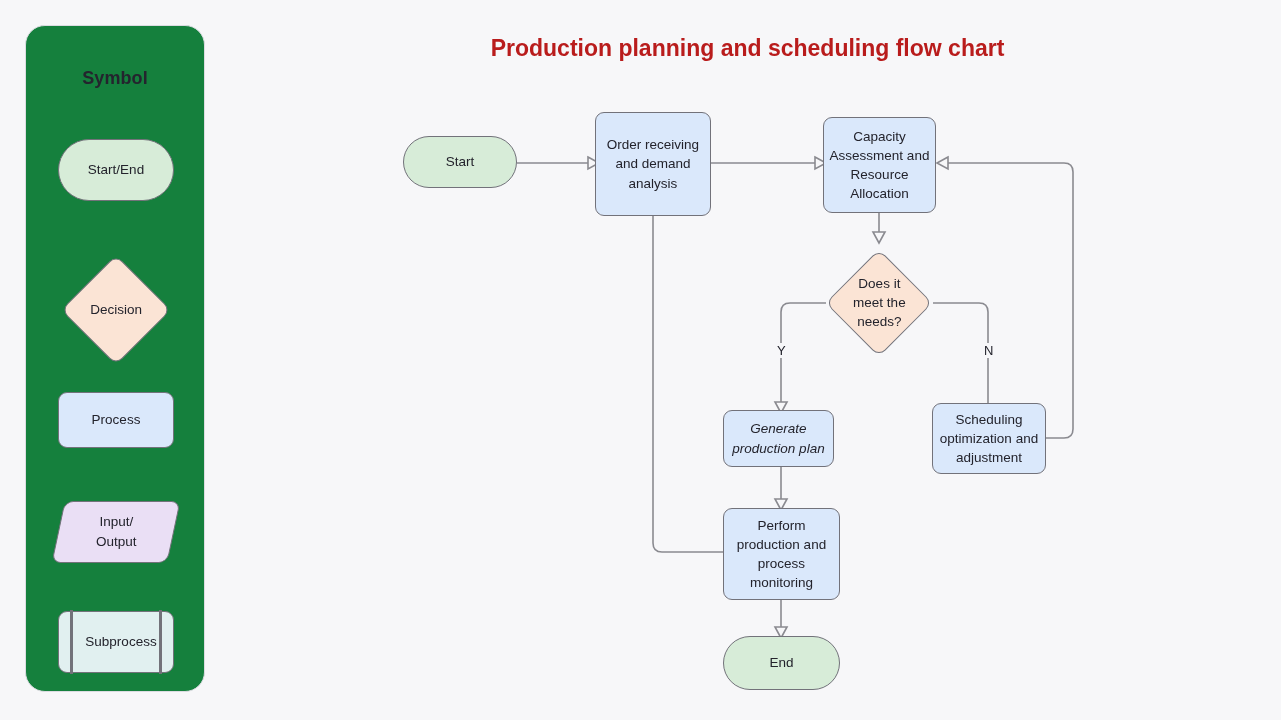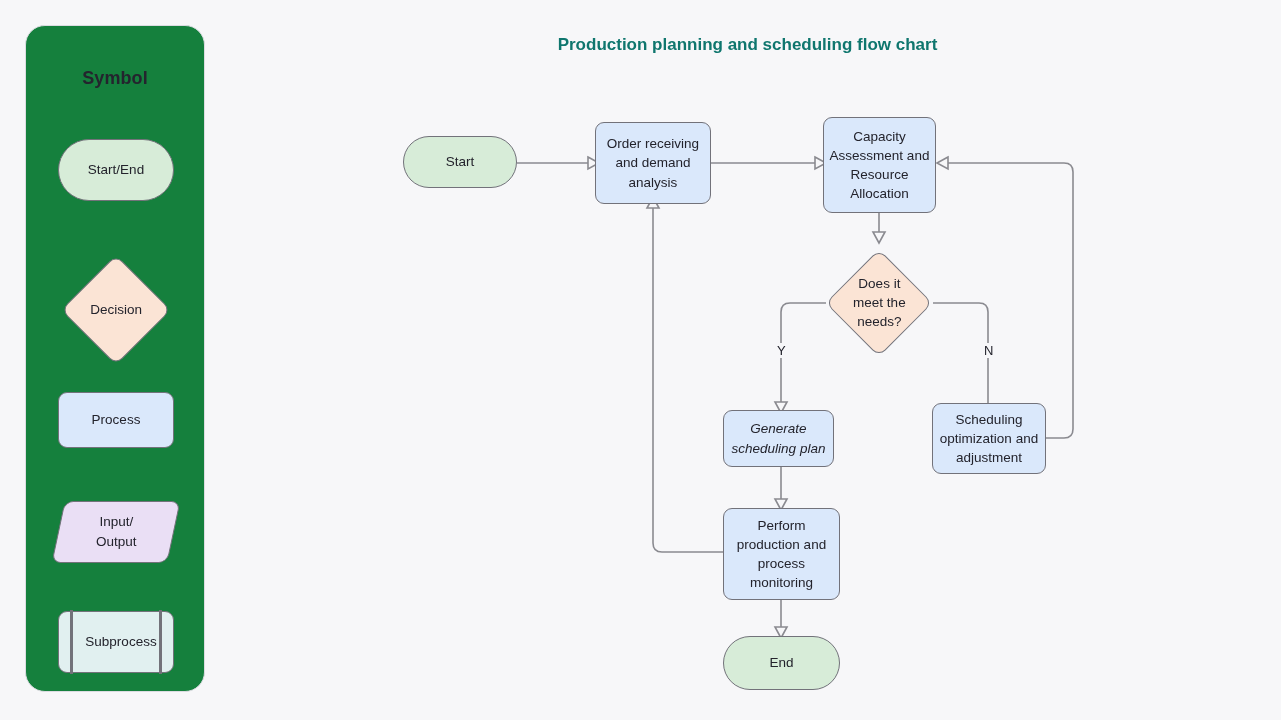--- a/index.html
+++ b/index.html
@@ -109,23 +109,23 @@
   .lg-subprocess .bar.left  { left: 11px; }
   .lg-subprocess .bar.right { right: 11px; }
 
   
   #chart-title {
     position: absolute;
     left: 245px;
     top: 35px;
     width: 1005px;
     text-align: center;
-    font-size: 17px;
+    font-size: 23px;
     font-weight: bold;
-    color: #0f766e;
+    color: #b91c1c;
   }
 
   
   .node {
     position: absolute;
     box-sizing: border-box;
     border: 1.6px solid #72727a;
     display: flex;
     align-items: center;
     justify-content: center;
@@ -229,21 +229,21 @@
   <polygon points="647,208 659,208 653,197"></polygon>
 
   <path d="M1046,438 L1064,438 Q1073,438 1073,429 L1073,172 Q1073,163 1064,163 L948,163"></path>
   <polygon points="948,157 937,163 948,169"></polygon>
 </svg>
 
 <div class="node terminator" style="left:403px; top:136px; width:114px; height:52px;">
   <span>Start</span>
 </div>
 
-<div class="node process" style="left:595px; top:122px; width:116px; height:82px;">
+<div class="node process" style="left:595px; top:112px; width:116px; height:104px;">
   <span>
     <span>Order receiving</span><br>
     <span>and demand</span><br>
     <span>analysis</span>
   </span>
 </div>
 
 <div class="node process" style="left:823px; top:117px; width:113px; height:96px;">
   <span>
     <span>Capacity</span><br>
@@ -257,21 +257,21 @@
   <span>
     <span>Does it</span><br>
     <span>meet the</span><br>
     <span>needs?</span>
   </span>
 </div>
 
 <div class="node process" style="left:723px; top:410px; width:111px; height:57px;font-style:italic;">
   <span>
     <span>Generate</span><br>
-    <span>scheduling plan</span>
+    <span>production plan</span>
   </span>
 </div>
 
 <div class="node process" style="left:932px; top:403px; width:114px; height:71px;">
   <span>
     <span>Scheduling</span><br>
     <span>optimization and</span><br>
     <span>adjustment</span>
   </span>
 </div>

